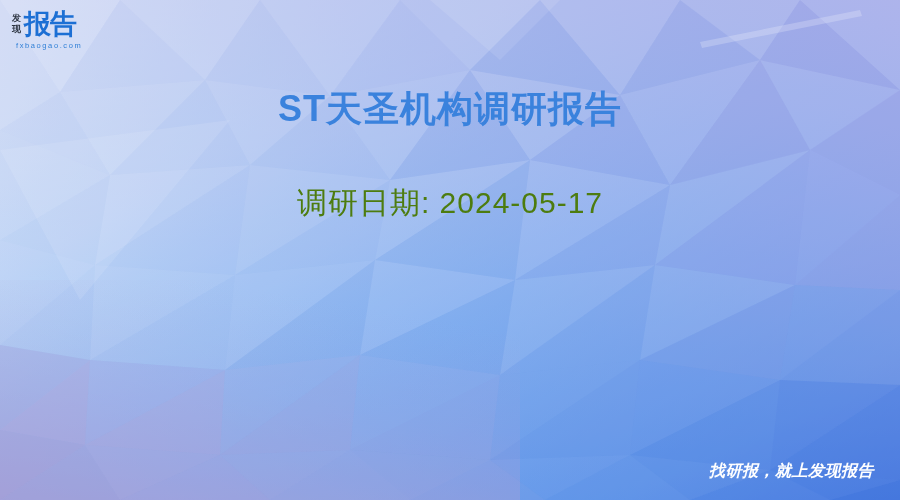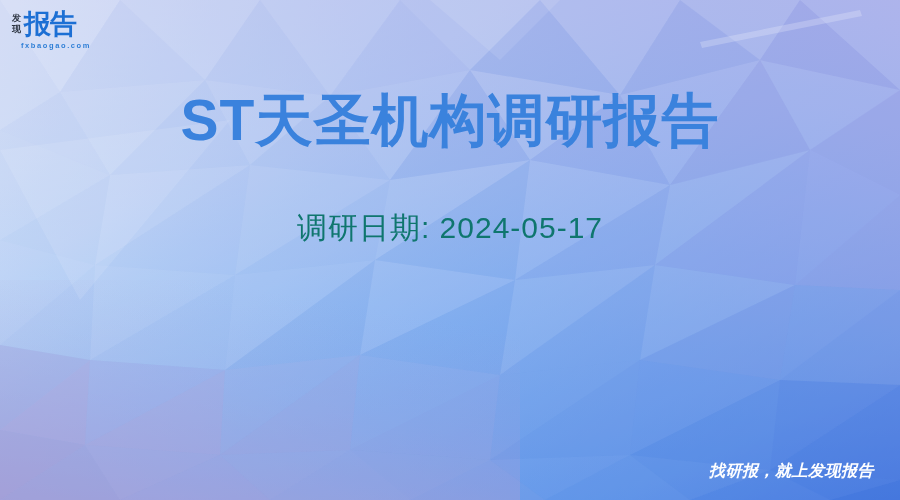--- a/index.html
+++ b/index.html
@@ -54,48 +54,48 @@
     font-size:27px;
     font-weight:900;
     color:#1c6fd4;
     letter-spacing:-1px;
     line-height:0.95;
     white-space:nowrap;
     margin-top:13px;
   }
   #logo-url {
     font-size:7.5px;
-    font-weight:700;
+    font-weight:400;
     color:#2f7fd6;
     letter-spacing:1.6px;
     margin-top:3px;
-    margin-left:9px;
+    margin-left:4px;
     white-space:nowrap;
   }
   
   #title-block {
     position:absolute;
     left:0; right:0;
     top:88px;
     text-align:center;
     z-index:5;
   }
   #main-title {
-    font-size:57px;
+    font-size:36px;
     font-weight:900;
     color:#3a82dd;
     letter-spacing:1px;
     line-height:1.15;
     white-space:nowrap;
   }
   #subtitle {
     margin-top:54px;
     font-size:30px;
     font-weight:400;
-    color:#0f766e;
+    color:#4d7c0f;
     letter-spacing:1px;
     white-space:nowrap;
   }
   
   #tagline {
     position:absolute;
     right:26px;
     bottom:18px;
     font-size:16px;
     font-weight:800;

